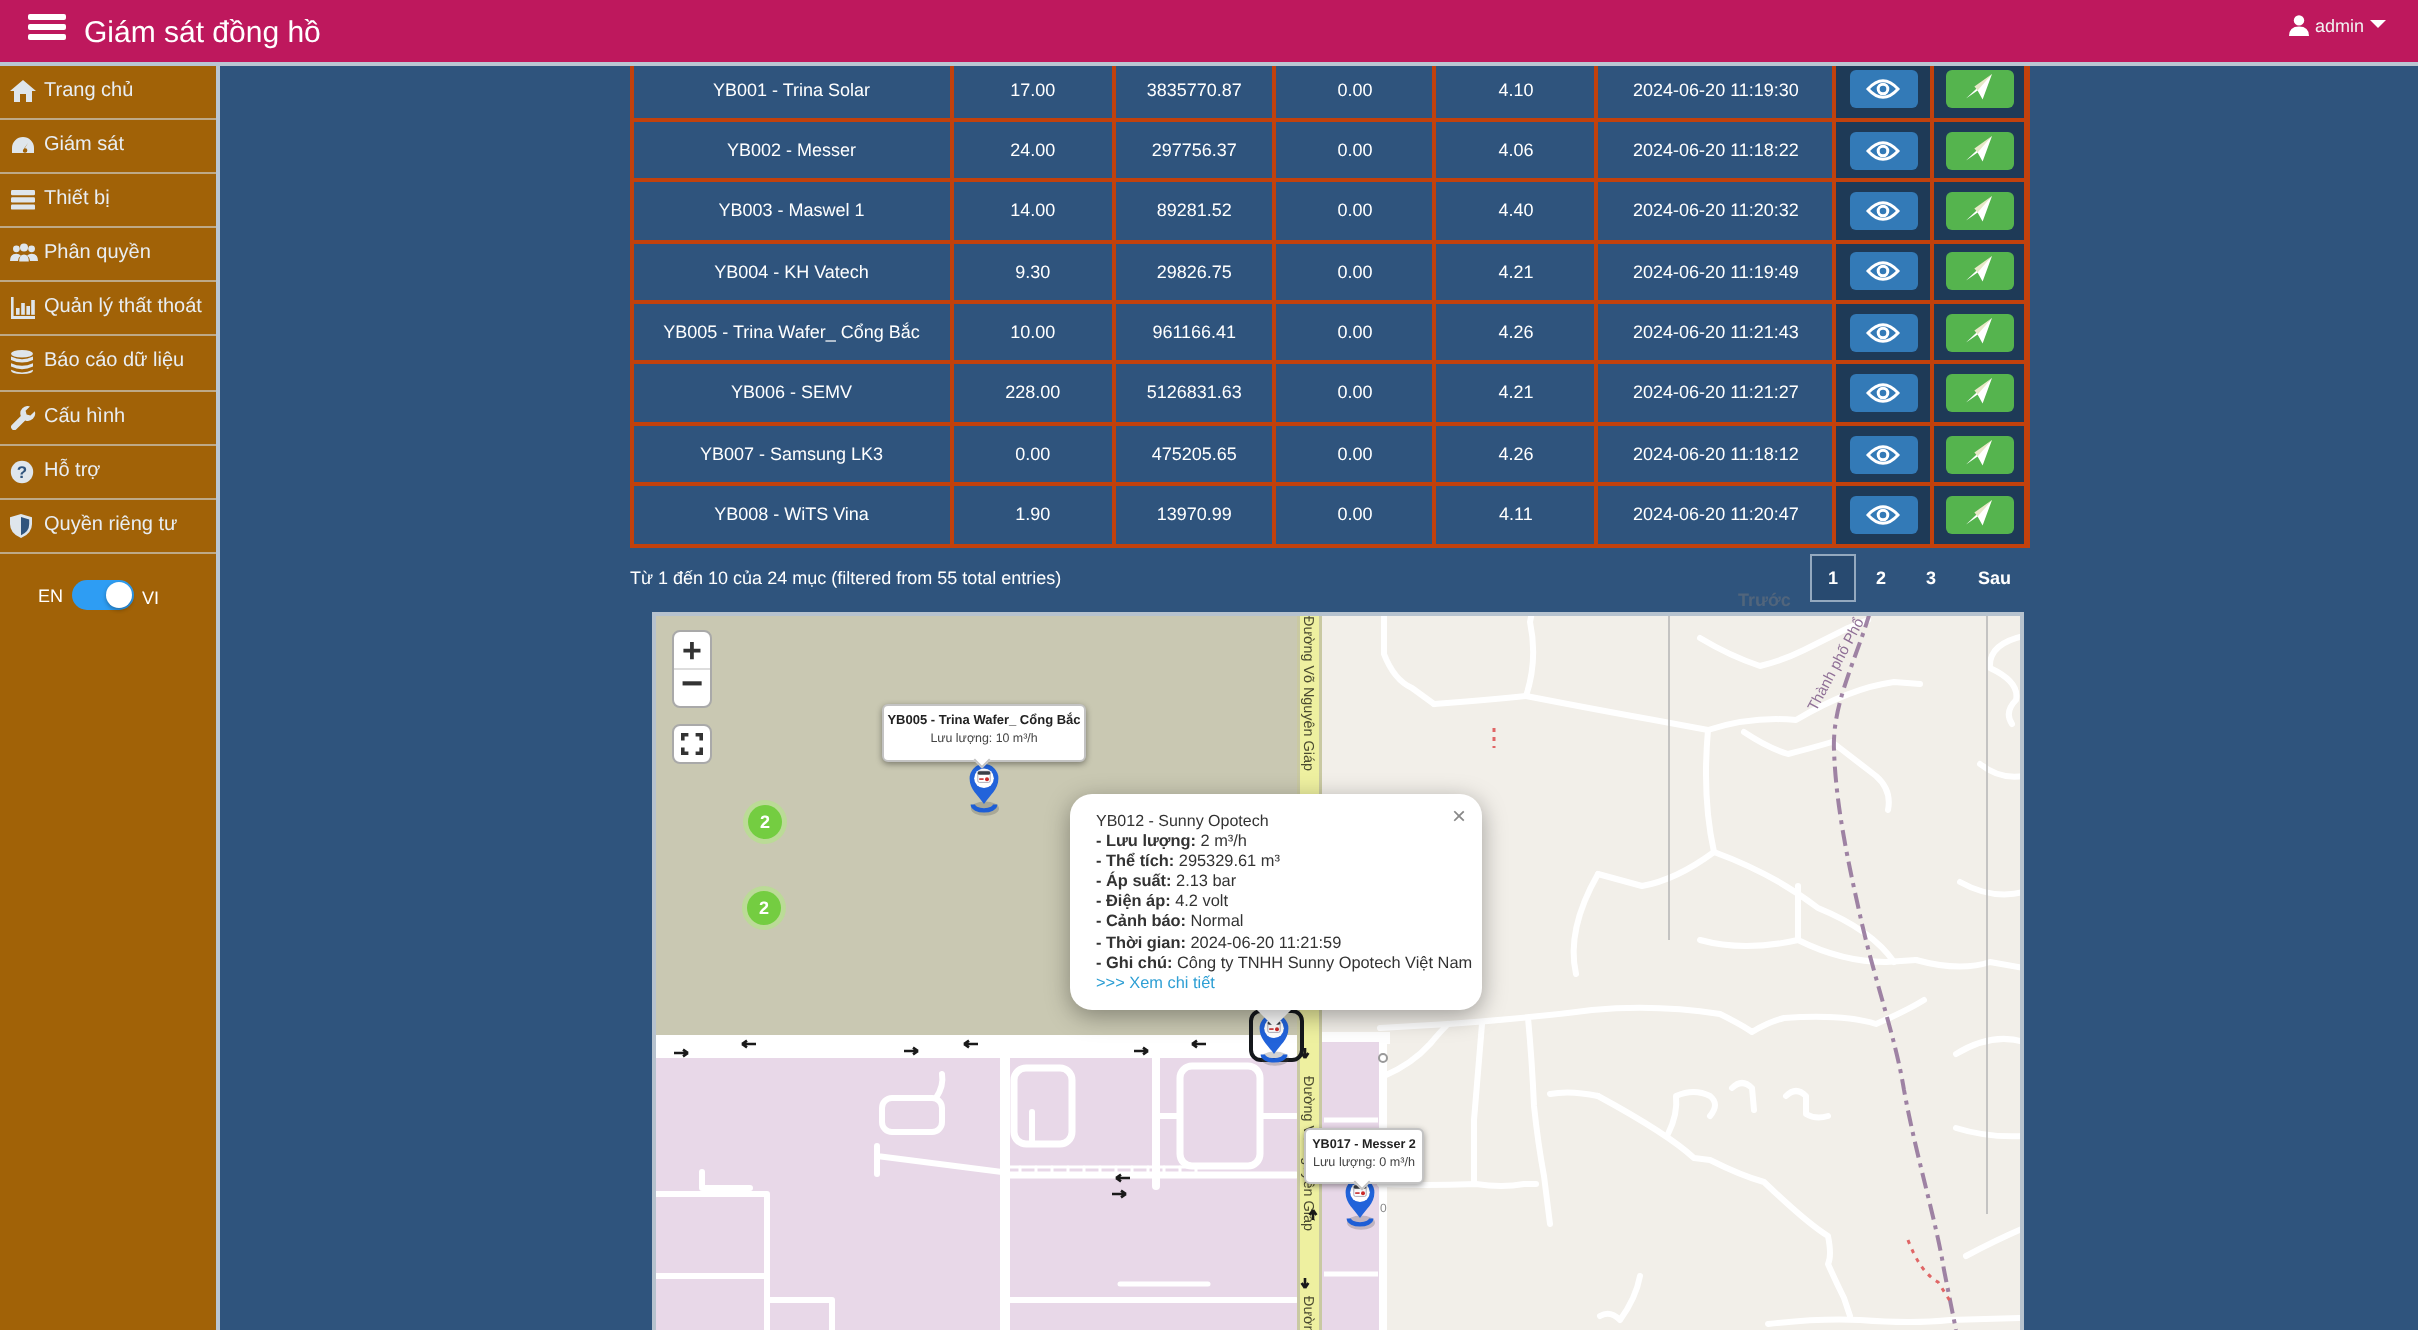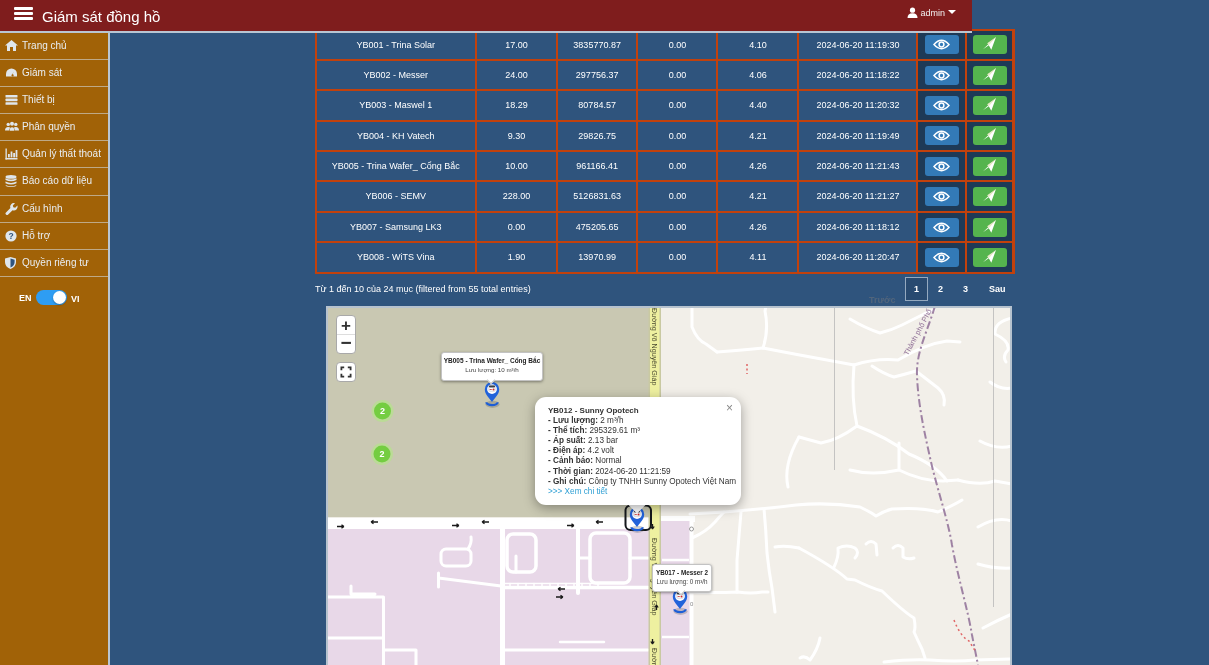--- a/index.html
+++ b/index.html
@@ -1,27 +1,27 @@
 <!DOCTYPE html>
 <html><head><meta charset="utf-8">
 <style>
 *{margin:0;padding:0;box-sizing:border-box}
 html,body{width:1209px;height:665px;overflow:hidden;background:#2f547d;font-family:"Liberation Sans",sans-serif}
-#nav{position:absolute;left:0;top:0;width:972px;height:33px;background:#7f1d1d;border-bottom:2px solid #b9c6d3;z-index:10}
+#nav{position:absolute;left:0;top:0;width:1209px;height:33px;background:#be185d;border-bottom:2px solid #b9c6d3;z-index:10}
 #burger{position:absolute;left:14px;top:7px}
 #burger div{width:19px;height:2.6px;background:#fff;border-radius:1px;margin-bottom:2.4px}
 #title{position:absolute;left:42px;top:8px;color:#fff;font-size:15px}
 #admin{position:absolute;right:16px;top:7px;color:#f2f2f2;font-size:9px}
 #admin .caret{display:inline-block;width:0;height:0;border:4px solid transparent;border-top-color:#fff;margin-left:3px;vertical-align:middle}
 #side{position:absolute;left:0;top:33px;width:110px;height:632px;border-right:2px solid #b9c6d3;background:#a16207;z-index:9}
 #side ul{list-style:none}
 #side li{height:27.1px;line-height:26.5px;border-bottom:1px solid rgba(215,228,240,.55);color:#e9eef3;font-size:10px;position:relative;white-space:nowrap}
 #side li span{position:absolute;left:22px;top:0}
 #side li svg{position:absolute;left:5px;top:7px}
-#lang{position:absolute;left:0;top:252px;width:92px;height:26px;color:#fff;font-size:9px;font-weight:bold}
+#lang{position:absolute;left:0;top:252px;width:92px;height:26px;color:#fff;font-size:9px;font-weight:normal}
 #lang .en{position:absolute;left:19px;top:8px}
 #lang .vi{position:absolute;left:71px;top:9px}
 #lang .track{position:absolute;left:36px;top:5px;width:31px;height:15px;border-radius:8px;background:#2e9df3}
 #lang .knob{position:absolute;left:53px;top:6px;width:13px;height:13px;border-radius:50%;background:#fff;box-shadow:0 1px 2px rgba(0,0,0,.3)}
 #grid{position:absolute;left:314.5px;top:28.5px;width:700px;background:#c2410c;display:grid;grid-template-columns:158.5px 78.8px 78.7px 78px 79px 117px 47px 45px;grid-auto-rows:28.4px;gap:2px;padding:2px;z-index:1}
 #grid .c{background:#2f547d;color:#fff;font-size:9px;text-align:center;line-height:28.4px;overflow:hidden;white-space:nowrap}
 #grid .act{background:#1e3a57;display:flex;align-items:center;justify-content:center;line-height:normal}
 .beye{display:inline-block;width:34px;height:19px;background:#337ab7;border-radius:3px;vertical-align:middle;line-height:19px}
 .bsend{display:inline-block;width:34px;height:19px;background:#55b44e;border-radius:3px;vertical-align:middle;line-height:17px}
 #info{position:absolute;left:315px;top:284px;color:#fff;font-size:9px}
@@ -177,22 +177,22 @@
           <circle cx="8.5" cy="6.5" r="2.4" fill="none" stroke="#fff" stroke-width="1.5"></circle>
         </svg></span>
     </div>
     <div class="c act">
       <span class="bsend"><svg width="15" height="15" viewBox="0 0 15 15" style="vertical-align:middle">
           <path d="M1 13.2 L14 1 L9.3 13.8 L6.8 9.3 Z" fill="#fff"></path>
           <path d="M6.8 9.3 L14 1 L5.2 7.2 Z" fill="#e8e8c8"></path>
         </svg></span>
     </div>
     <div class="c">YB003 - Maswel 1</div>
-    <div class="c">18.29</div>
-    <div class="c">80784.57</div>
+    <div class="c">14.00</div>
+    <div class="c">89281.52</div>
     <div class="c">0.00</div>
     <div class="c">4.40</div>
     <div class="c">2024-06-20 11:20:32</div>
     <div class="c act">
       <span class="beye"><svg width="17" height="13" viewBox="0 0 17 13" style="vertical-align:middle">
           <path d="M1 6.5 Q8.5 -1.8 16 6.5 Q8.5 14.8 1 6.5Z" fill="none" stroke="#fff" stroke-width="1.5"></path>
           <circle cx="8.5" cy="6.5" r="2.4" fill="none" stroke="#fff" stroke-width="1.5"></circle>
         </svg></span>
     </div>
     <div class="c act">
@@ -462,21 +462,21 @@
 <div class="tt-tip" style="left:488px;top:377px"></div>
 <div class="ttip" style="left:652px;top:564px;width:60px;height:28px">
   <div class="t1" style="font-size:6.3px">YB017 - Messer 2</div>
   <div class="t2" style="font-size:6.3px">Lưu lượng: 0 m³/h</div>
 </div>
 <div class="tt-tip" style="left:678px;top:588px"></div>
 <div id="ptip"></div>
 <div id="popup">
   <span class="x">×</span>
   <div class="bd">
-    <div style="font-weight:bold;font-size:8px">YB012 - Sunny Opotech</div>
+    <div style="font-weight:normal;font-size:8px">YB012 - Sunny Opotech</div>
     <div><b>- Lưu lượng:</b> 2 m³/h</div>
     <div><b>- Thể tích:</b> 295329.61 m³</div>
     <div><b>- Áp suất:</b> 2.13 bar</div>
     <div><b>- Điện áp:</b> 4.2 volt</div>
     <div><b>- Cảnh báo:</b> Normal</div>
     <div><b>- Thời gian:</b> 2024-06-20 11:21:59</div>
     <div><b>- Ghi chú:</b> Công ty TNHH Sunny Opotech Việt Nam</div>
     <div><a class="lnk">&gt;&gt;&gt; Xem chi tiết</a></div>
   </div>
 </div>

